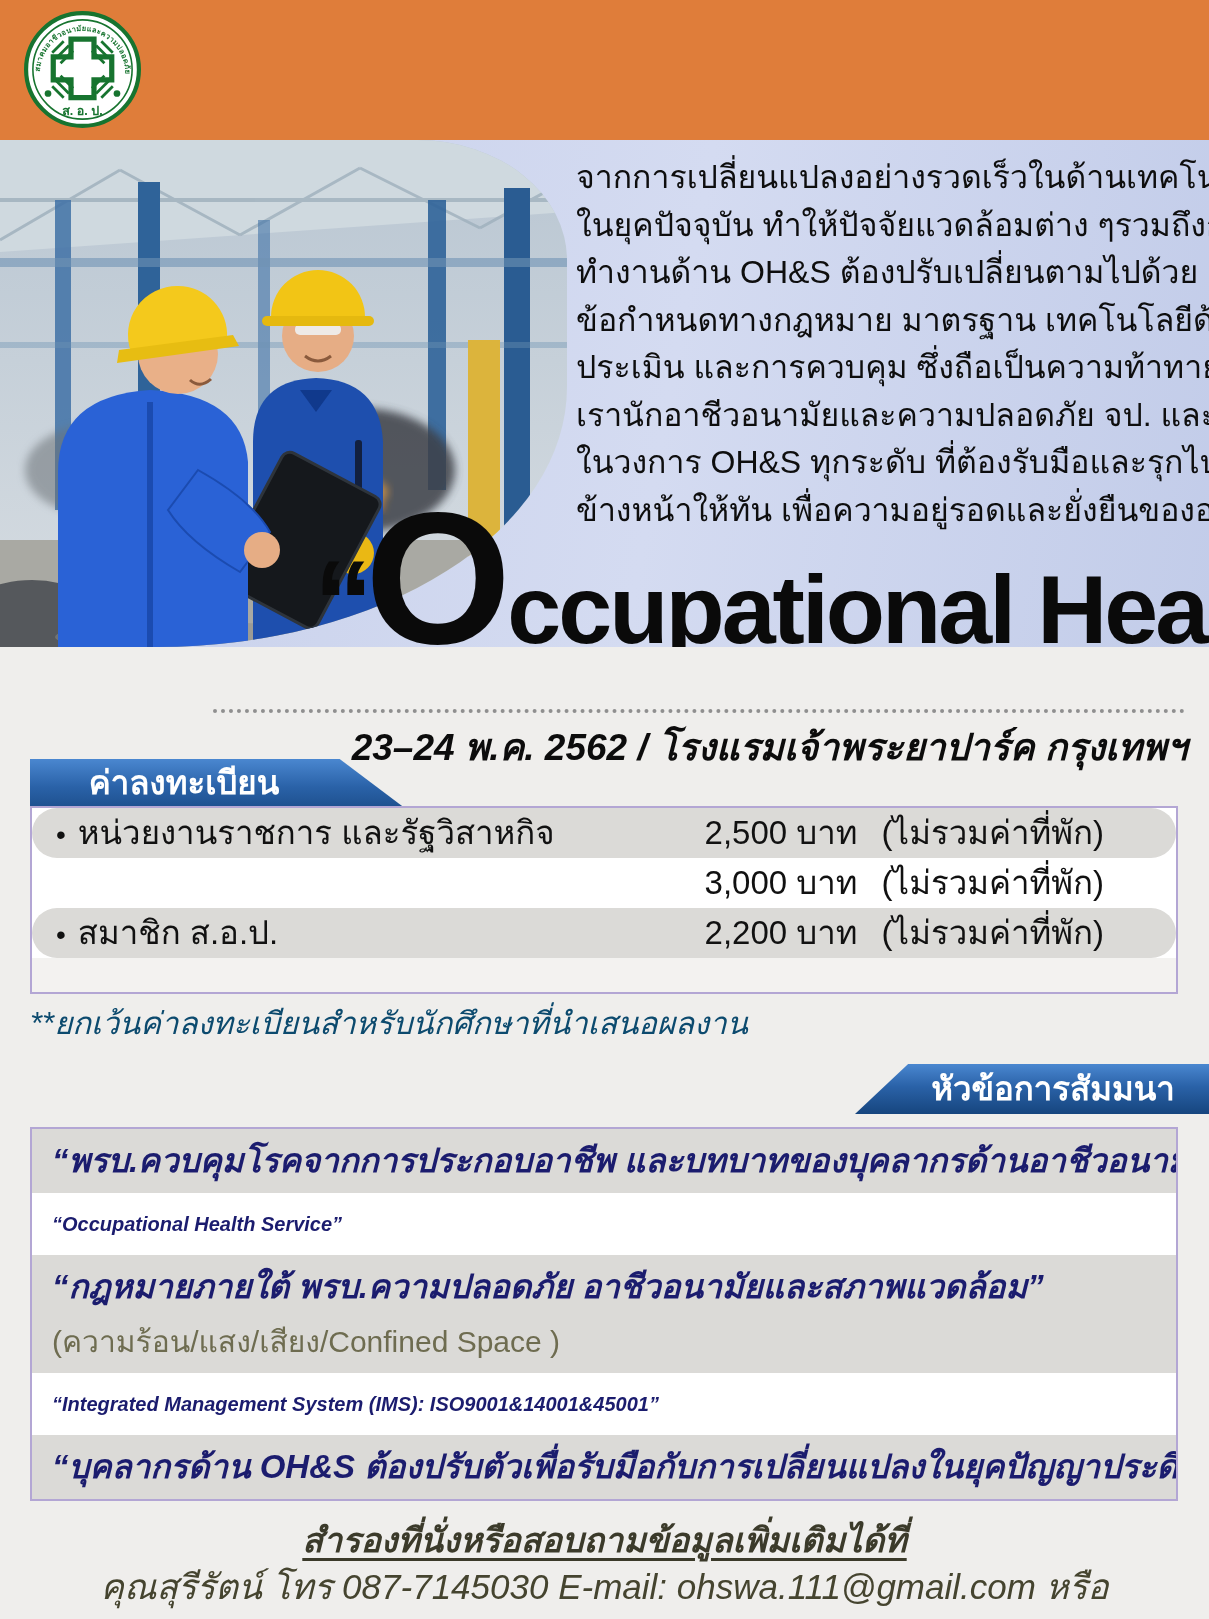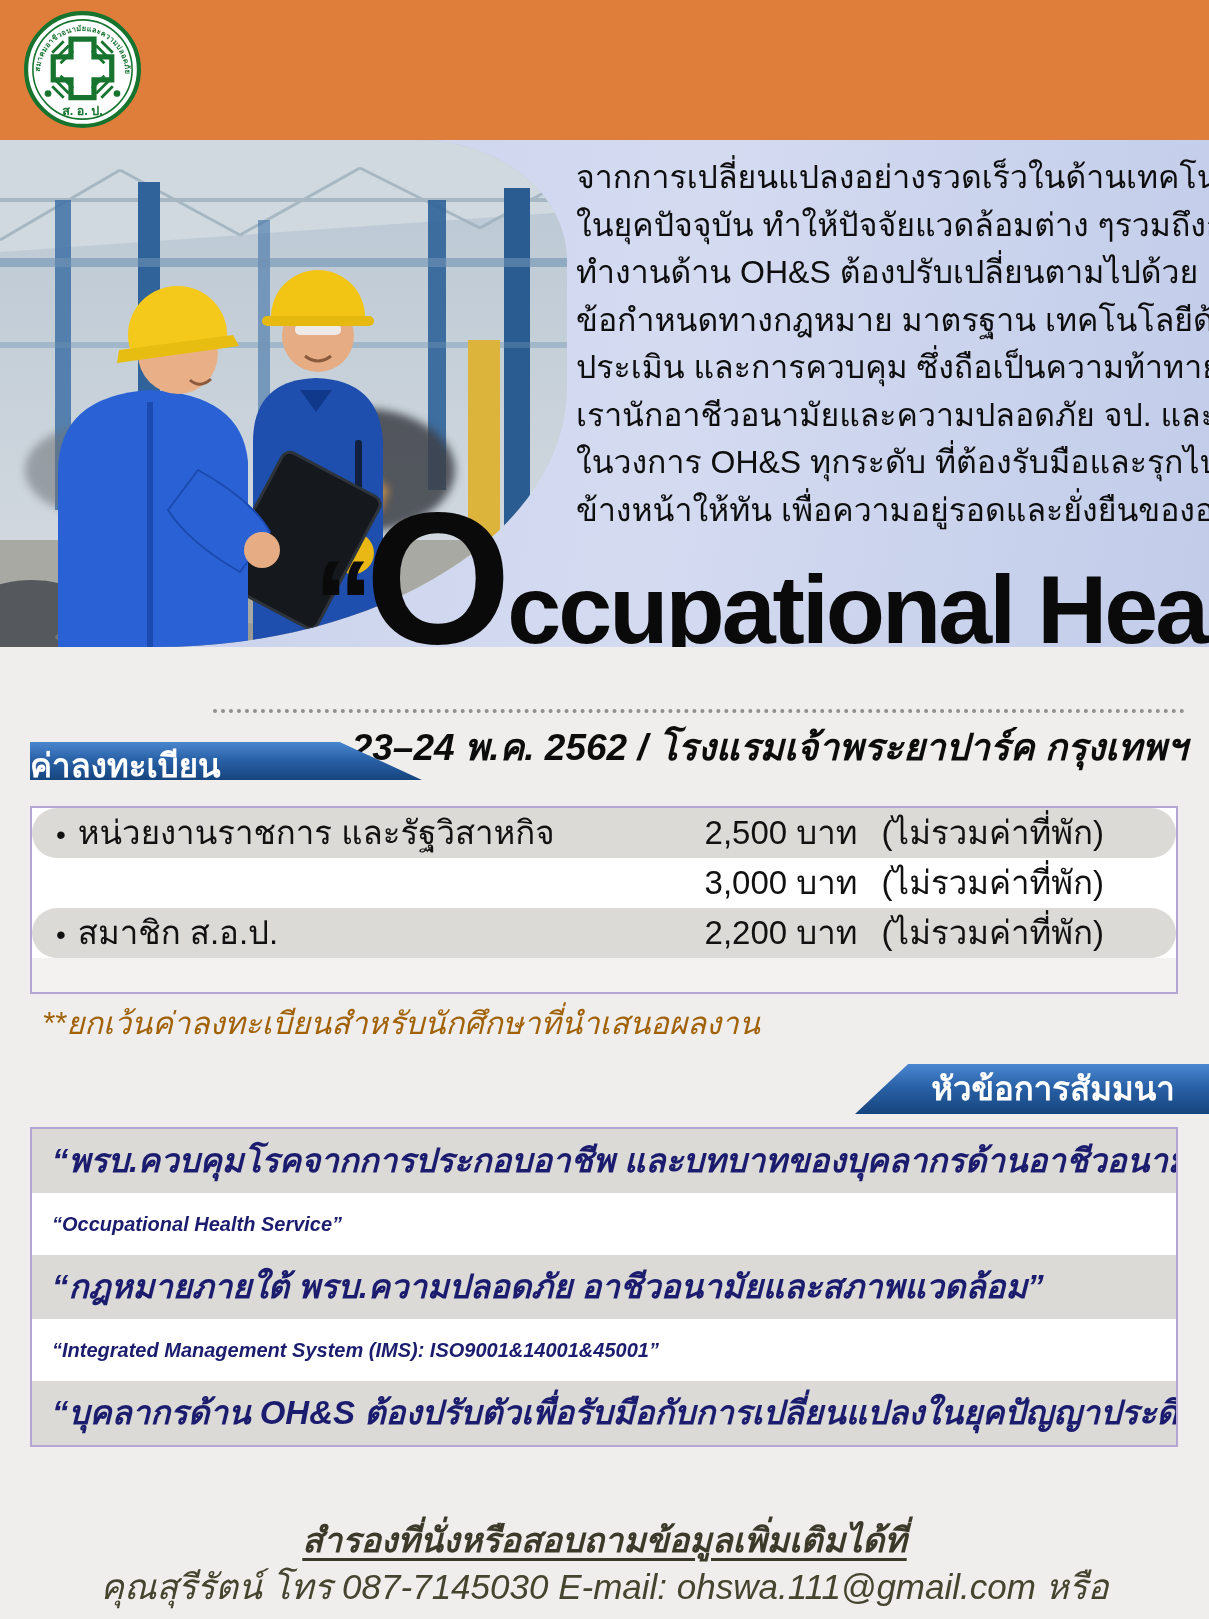--- a/index.html
+++ b/index.html
@@ -28,35 +28,35 @@
   .big-title .rest{font-size:97px;letter-spacing:-3px;}
   
   .subtitle{position:absolute;top:650px;left:0;width:100%;padding-left:176px;text-align:center;
             font-size:42px;font-weight:700;color:#c04a28;}
   .dotted{position:absolute;top:709px;left:213px;width:972px;border-top:4px dotted #8f8f8f;height:0;}
   .dateline{position:absolute;top:717px;left:0;width:100%;padding-left:330px;text-align:center;
             font-size:37px;font-weight:700;font-style:italic;color:#0c0c0c;}
   
   .banner{color:#fff;font-weight:700;font-size:33px;
           background:linear-gradient(180deg,#4a87d0 0%,#2a62a8 45%,#16457e 100%);}
-  .fee-banner{position:absolute;top:742px;left:30px;width:392px;height:38px;line-height:47px;
-              clip-path:polygon(0 0,79% 0,100% 100%,0 100%);padding-right:84px;}
+  .fee-banner{position:absolute;top:759px;left:30px;width:392px;height:62px;line-height:47px;
+              clip-path:polygon(0 0,79% 0,100% 100%,0 100%);text-align:center;padding-right:84px;}
   .topics-banner{position:absolute;top:1064px;left:855px;width:354px;height:50px;line-height:50px;
                  clip-path:polygon(15% 0,100% 0,100% 100%,0 100%);text-align:center;padding-left:42px;}
   
   .fee-table{position:absolute;top:806px;left:30px;width:1148px;border:2px solid #b3a6d4;background:#fff;}
   .fee-row{position:relative;height:50px;line-height:50px;font-size:33px;color:#111;white-space:nowrap;}
   .fee-row.gray{background:#dbdad7;border-radius:25px;}
   .fee-row .lbl{padding-left:24px;}
   .bullet{margin-right:12px;font-size:28px;}
   .fee-right{position:absolute;right:72px;top:0;display:flex;gap:24px;}
   .fee-price{min-width:150px;text-align:right;}
   .fee-empty{height:34px;background:#f3f2f0;}
   
-  .note-line{position:absolute;left:42px;font-size:31px;font-style:italic;color:#a16207;white-space:nowrap;}
+  .note-line{position:absolute;left:30px;font-size:31px;font-style:italic;color:#0c4a6e;white-space:nowrap;}
   .note1{top:998px;}
   .note2{top:1036px;display:flex;align-items:center;gap:14px;}
   .note-icon{width:47px;height:47px;flex:0 0 auto;cursor:pointer;}
   
   .topics{position:absolute;top:1127px;left:30px;width:1148px;border:2px solid #b3a6d4;background:#fff;}
   .topic{padding:12px 10px 12px 20px;font-weight:700;font-style:italic;color:#1b1c6e;
          white-space:nowrap;overflow:hidden;}
   .topic.gray{background:#dbdad7;}
   .t-th{font-size:33px;line-height:40px;}
   .t-en{font-size:20px;line-height:38px;}
@@ -212,20 +212,21 @@
 
   <div class="note-line note1">**ยกเว้นค่าลงทะเบียนสำหรับนักศึกษาที่นำเสนอผลงาน</div>
 
   <div class="banner topics-banner">หัวข้อการสัมมนา</div>
 
   <div class="topics">
     <div class="topic gray t-th">“พรบ.ควบคุมโรคจากการประกอบอาชีพ และบทบาทของบุคลากรด้านอาชีวอนามัย”</div>
     <div class="topic t-en">“Occupational Health Service”</div>
     <div class="topic gray">
       <div class="t-th">“กฎหมายภายใต้ พรบ.ความปลอดภัย อาชีวอนามัยและสภาพแวดล้อม”</div>
+      <div class="topic-sub">(ความร้อน/แสง/เสียง/Confined Space )</div>
     </div>
     <div class="topic t-en">“Integrated Management System (IMS): ISO9001&amp;14001&amp;45001”</div>
     <div class="topic gray t-th">“บุคลากรด้าน OH&amp;S ต้องปรับตัวเพื่อรับมือกับการเปลี่ยนแปลงในยุคปัญญาประดิษฐ์อย่างไร”</div>
   </div>
 
   <div class="footer-head">สำรองที่นั่งหรือสอบถามข้อมูลเพิ่มเติมได้ที่</div>
   <div class="footer-contact">คุณสุรีรัตน์ โทร 087-7145030  E-mail: ohswa.111@gmail.com หรือ ohswa.aom@gmail.com</div>
 
 </div>
 

